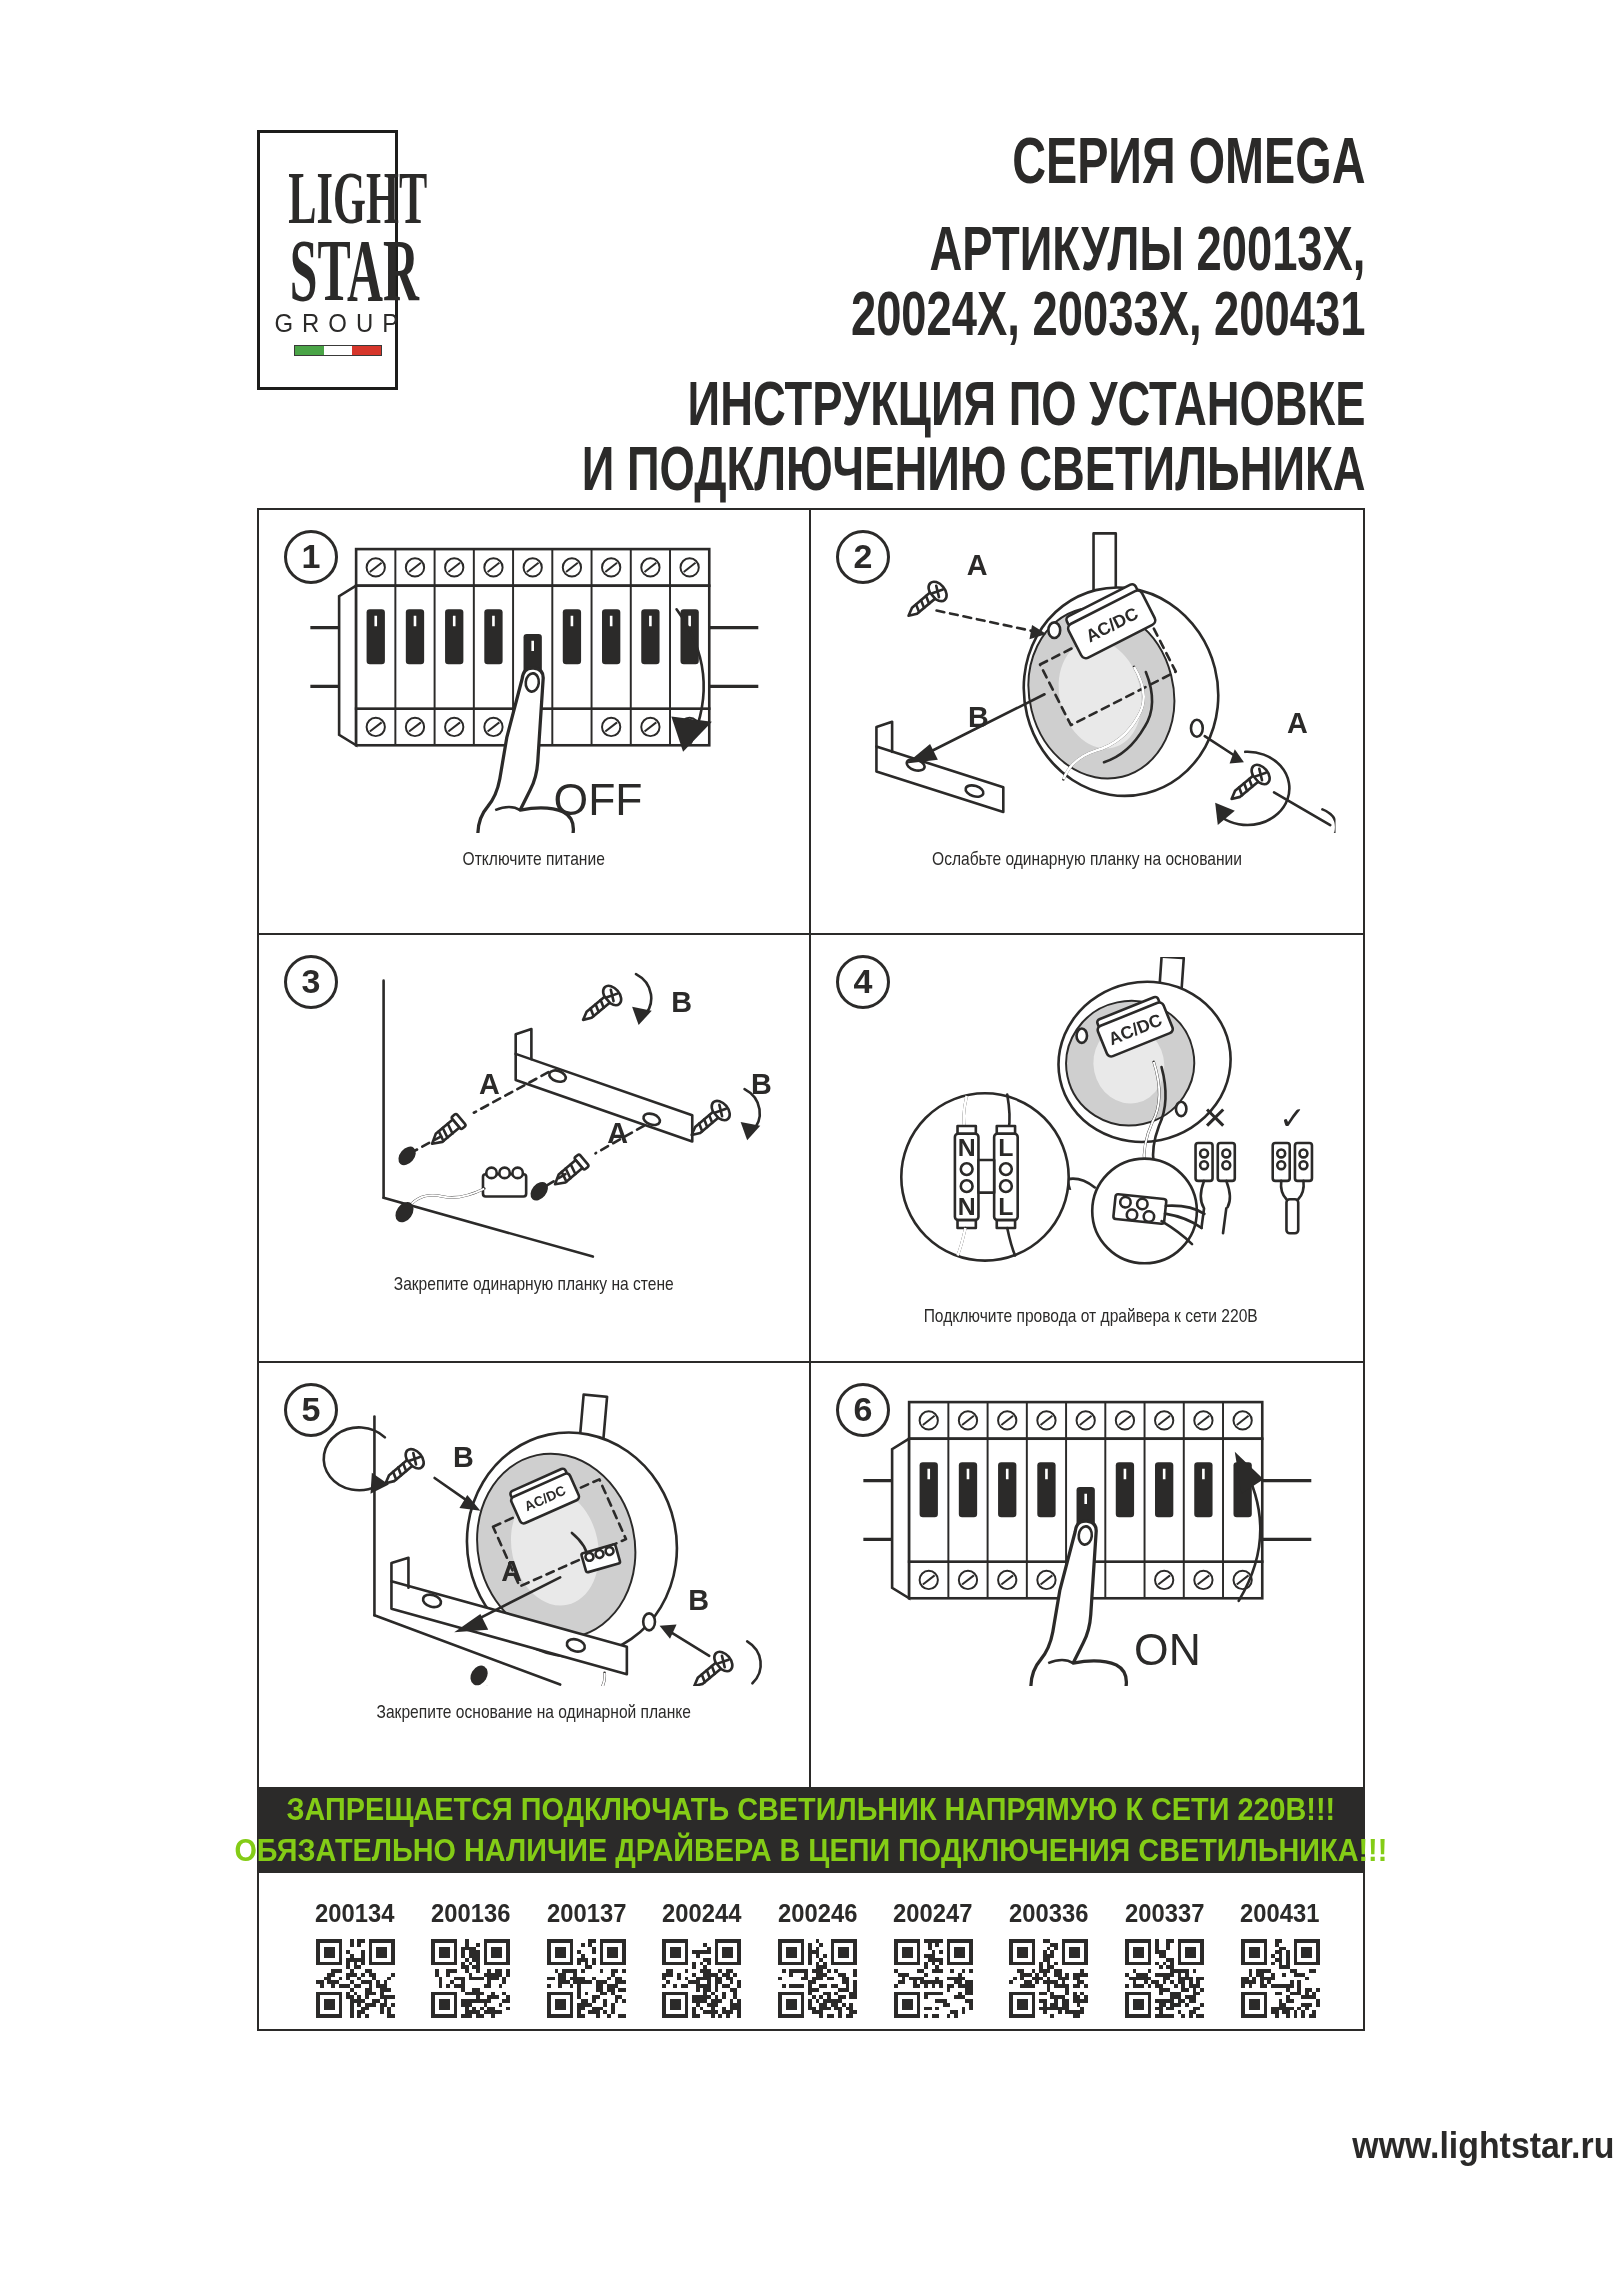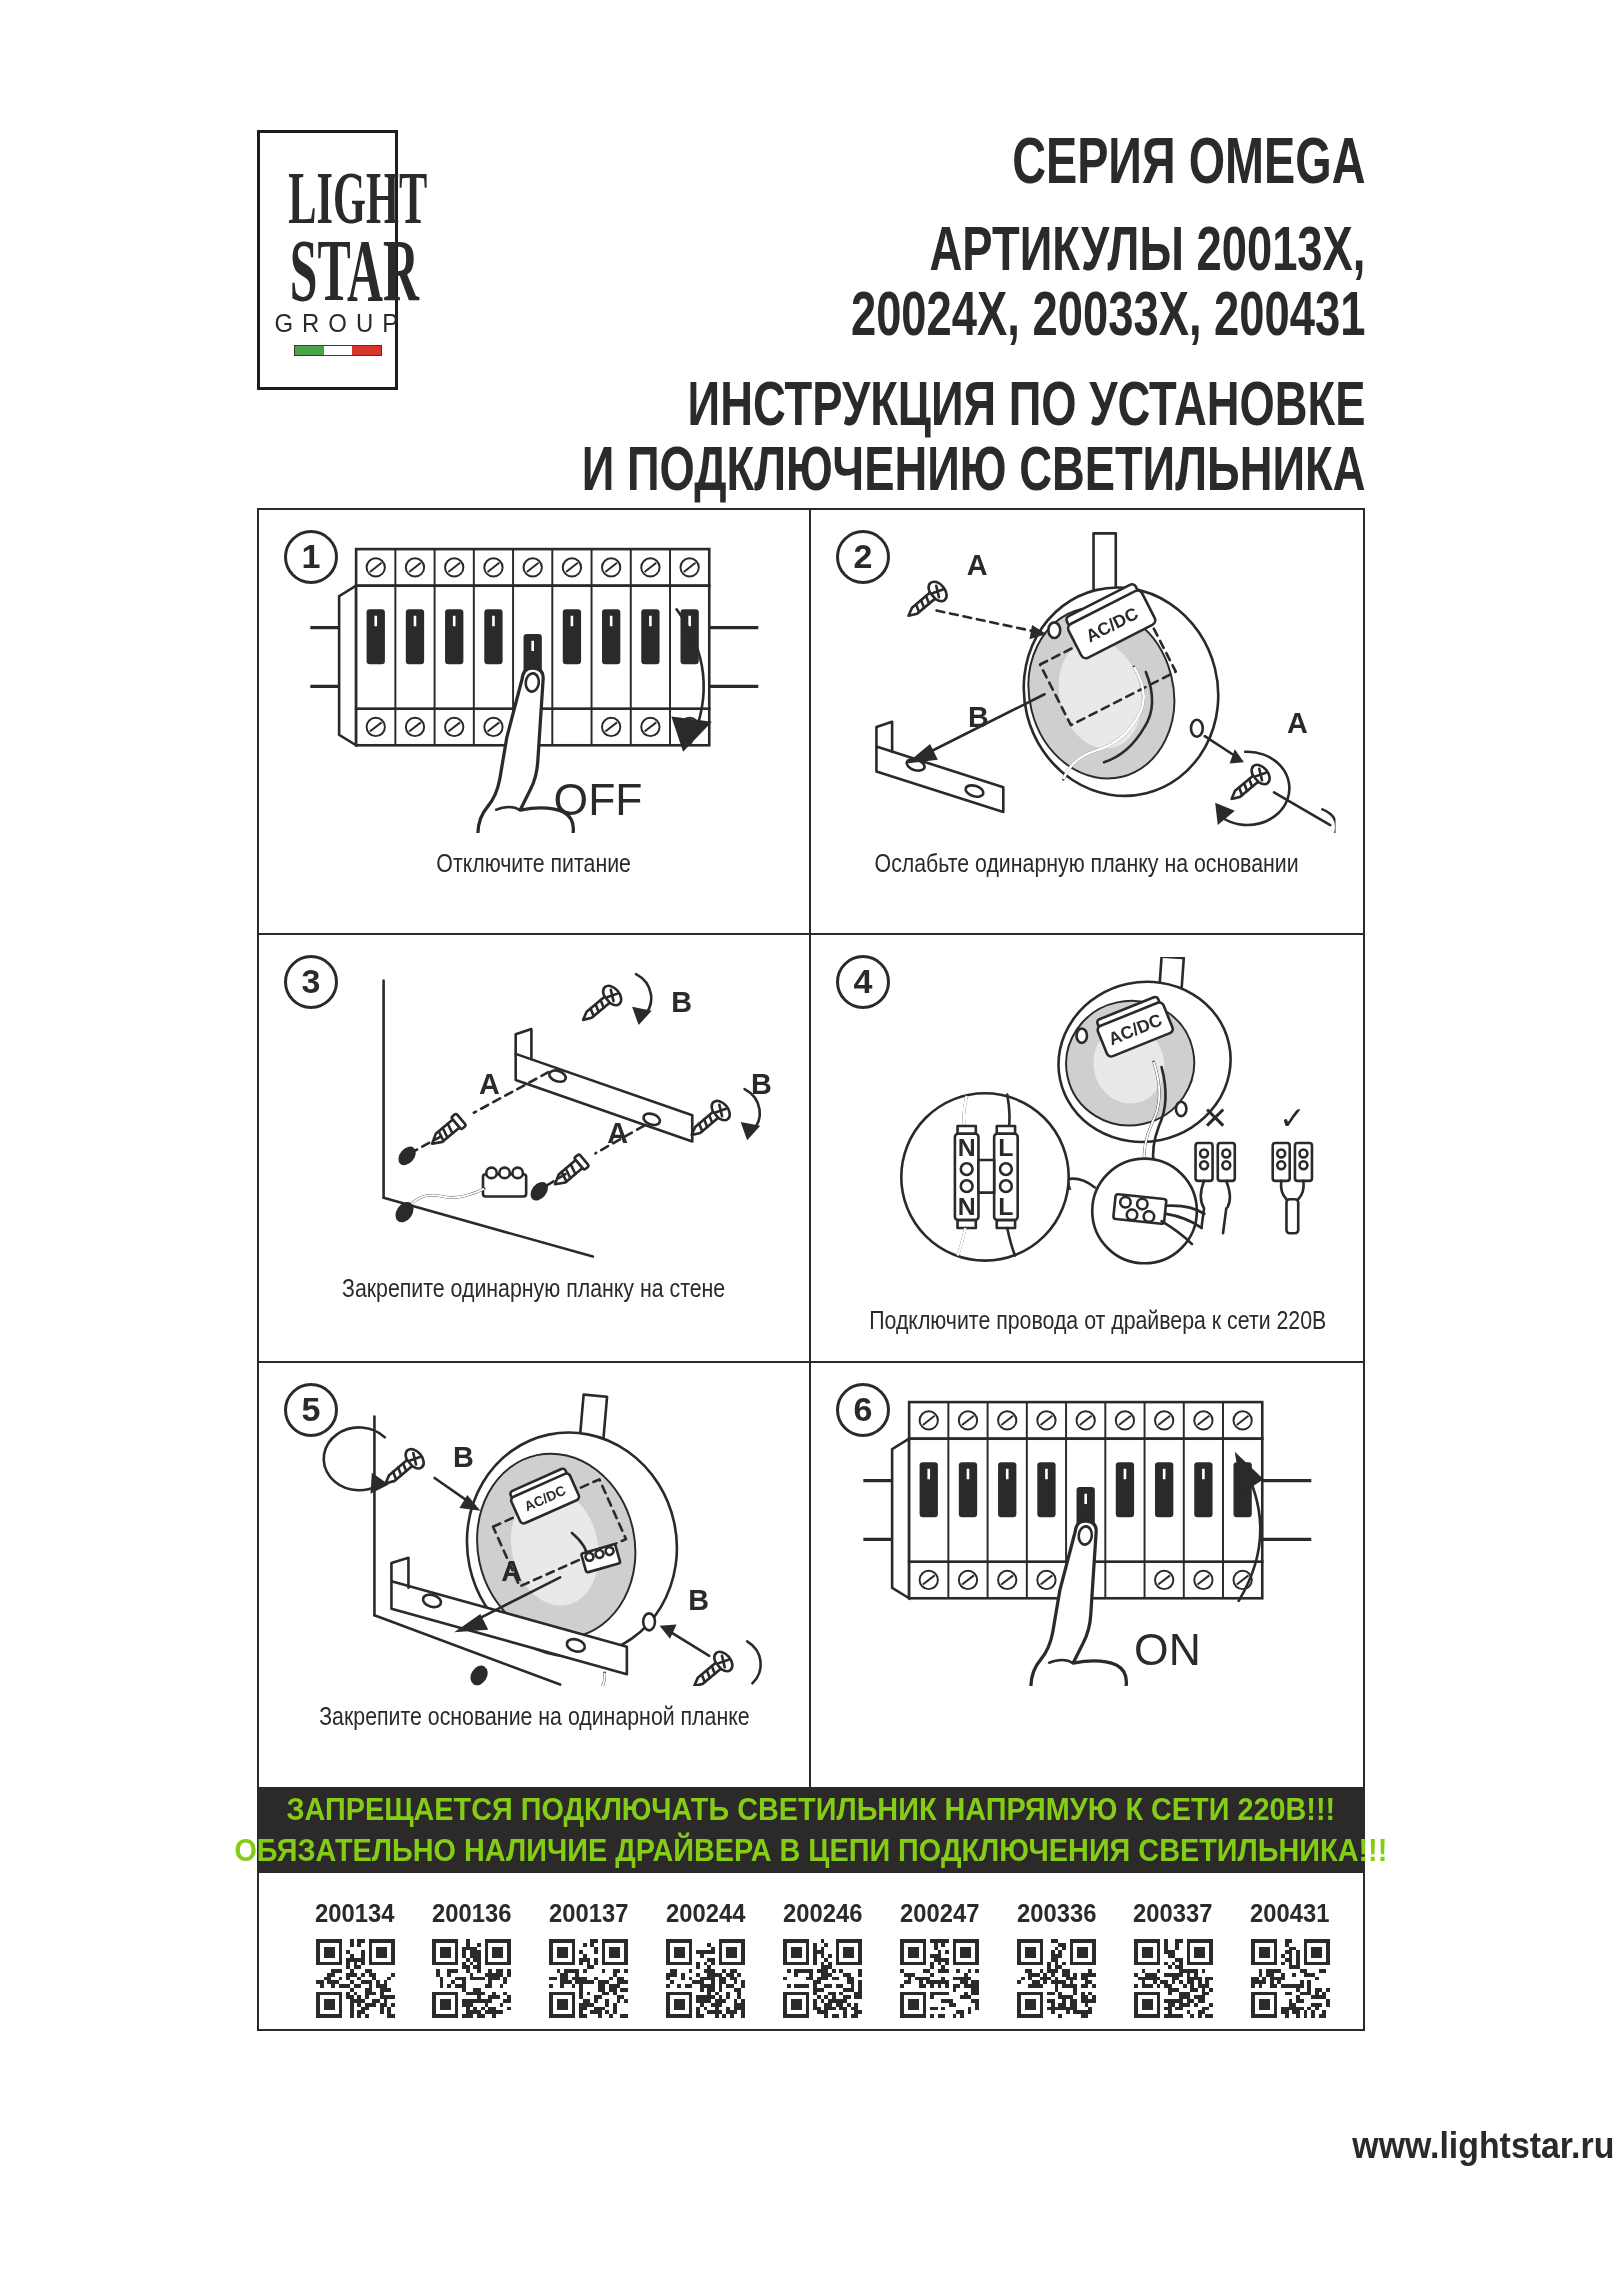--- a/index.html
+++ b/index.html
@@ -32,31 +32,31 @@
   .grid{ position:absolute; left:257px; top:508px; width:1108px; height:1523px;
     border:2.6px solid var(--ink); display:grid;
     grid-template-columns:1fr 1fr; grid-template-rows:425px 428px 424px 86px 1fr; }
   .cell{ position:relative; background:#fff; }
   .c1{ border-right:2.6px solid var(--ink); }
   .r1,.r2{ border-bottom:2.6px solid var(--ink); }
   .badge{ position:absolute; left:25px; top:19.6px; width:54px; height:54px;
     border:3.3px solid var(--ink); border-radius:50%; display:flex; align-items:center;
     justify-content:center; font-size:34px; font-weight:bold; }
   .illus{ position:absolute; left:50%; top:22px; transform:translateX(-50%); }
-  .caption{ position:absolute; left:0; right:0; top:338px; text-align:center; font-size:26px; }
+  .caption{ position:absolute; left:0; right:0; top:338px; text-align:center; font-size:19px; }
   .caption.low{ top:370px;padding-left:8px; }
   .cap{ display:inline-block; white-space:nowrap; transform:scaleX(.82); }
   
   .banner{ grid-column:1 / 3; background:var(--ink); color:#84cc16; display:flex;
     flex-direction:column; align-items:center; justify-content:center;
     font-weight:bold; font-size:31px; line-height:41px; text-align:center; }
   .bline{ display:inline-block; white-space:nowrap; transform:scaleX(.93); }
   
   .qr-row{ grid-column:1 / 3; display:flex; justify-content:space-between;
-    padding:26px 33px 0 56px; }
+    padding:26px 43px 0 56px; }
   .qr-item{ width:80px; display:flex; flex-direction:column; align-items:center; }
   .qr-label{ font-weight:bold; font-size:25px; margin-bottom:10.5px; transform:scaleX(.95); white-space:nowrap; }
   .qr{ width:79px; height:79px; }
   
   .footer{ position:absolute; left:0; right:0; top:2125px; text-align:right;
     font-weight:bold; font-size:36px; }
   .footer span{ display:inline-block; transform:scaleX(.94); white-space:nowrap; }
   
   svg .ln{ fill:none; stroke:var(--ink); stroke-width:4; stroke-linecap:round; stroke-linejoin:round; }
   svg .fw{ fill:#fff; stroke:var(--ink); stroke-width:4; stroke-linejoin:round; }

